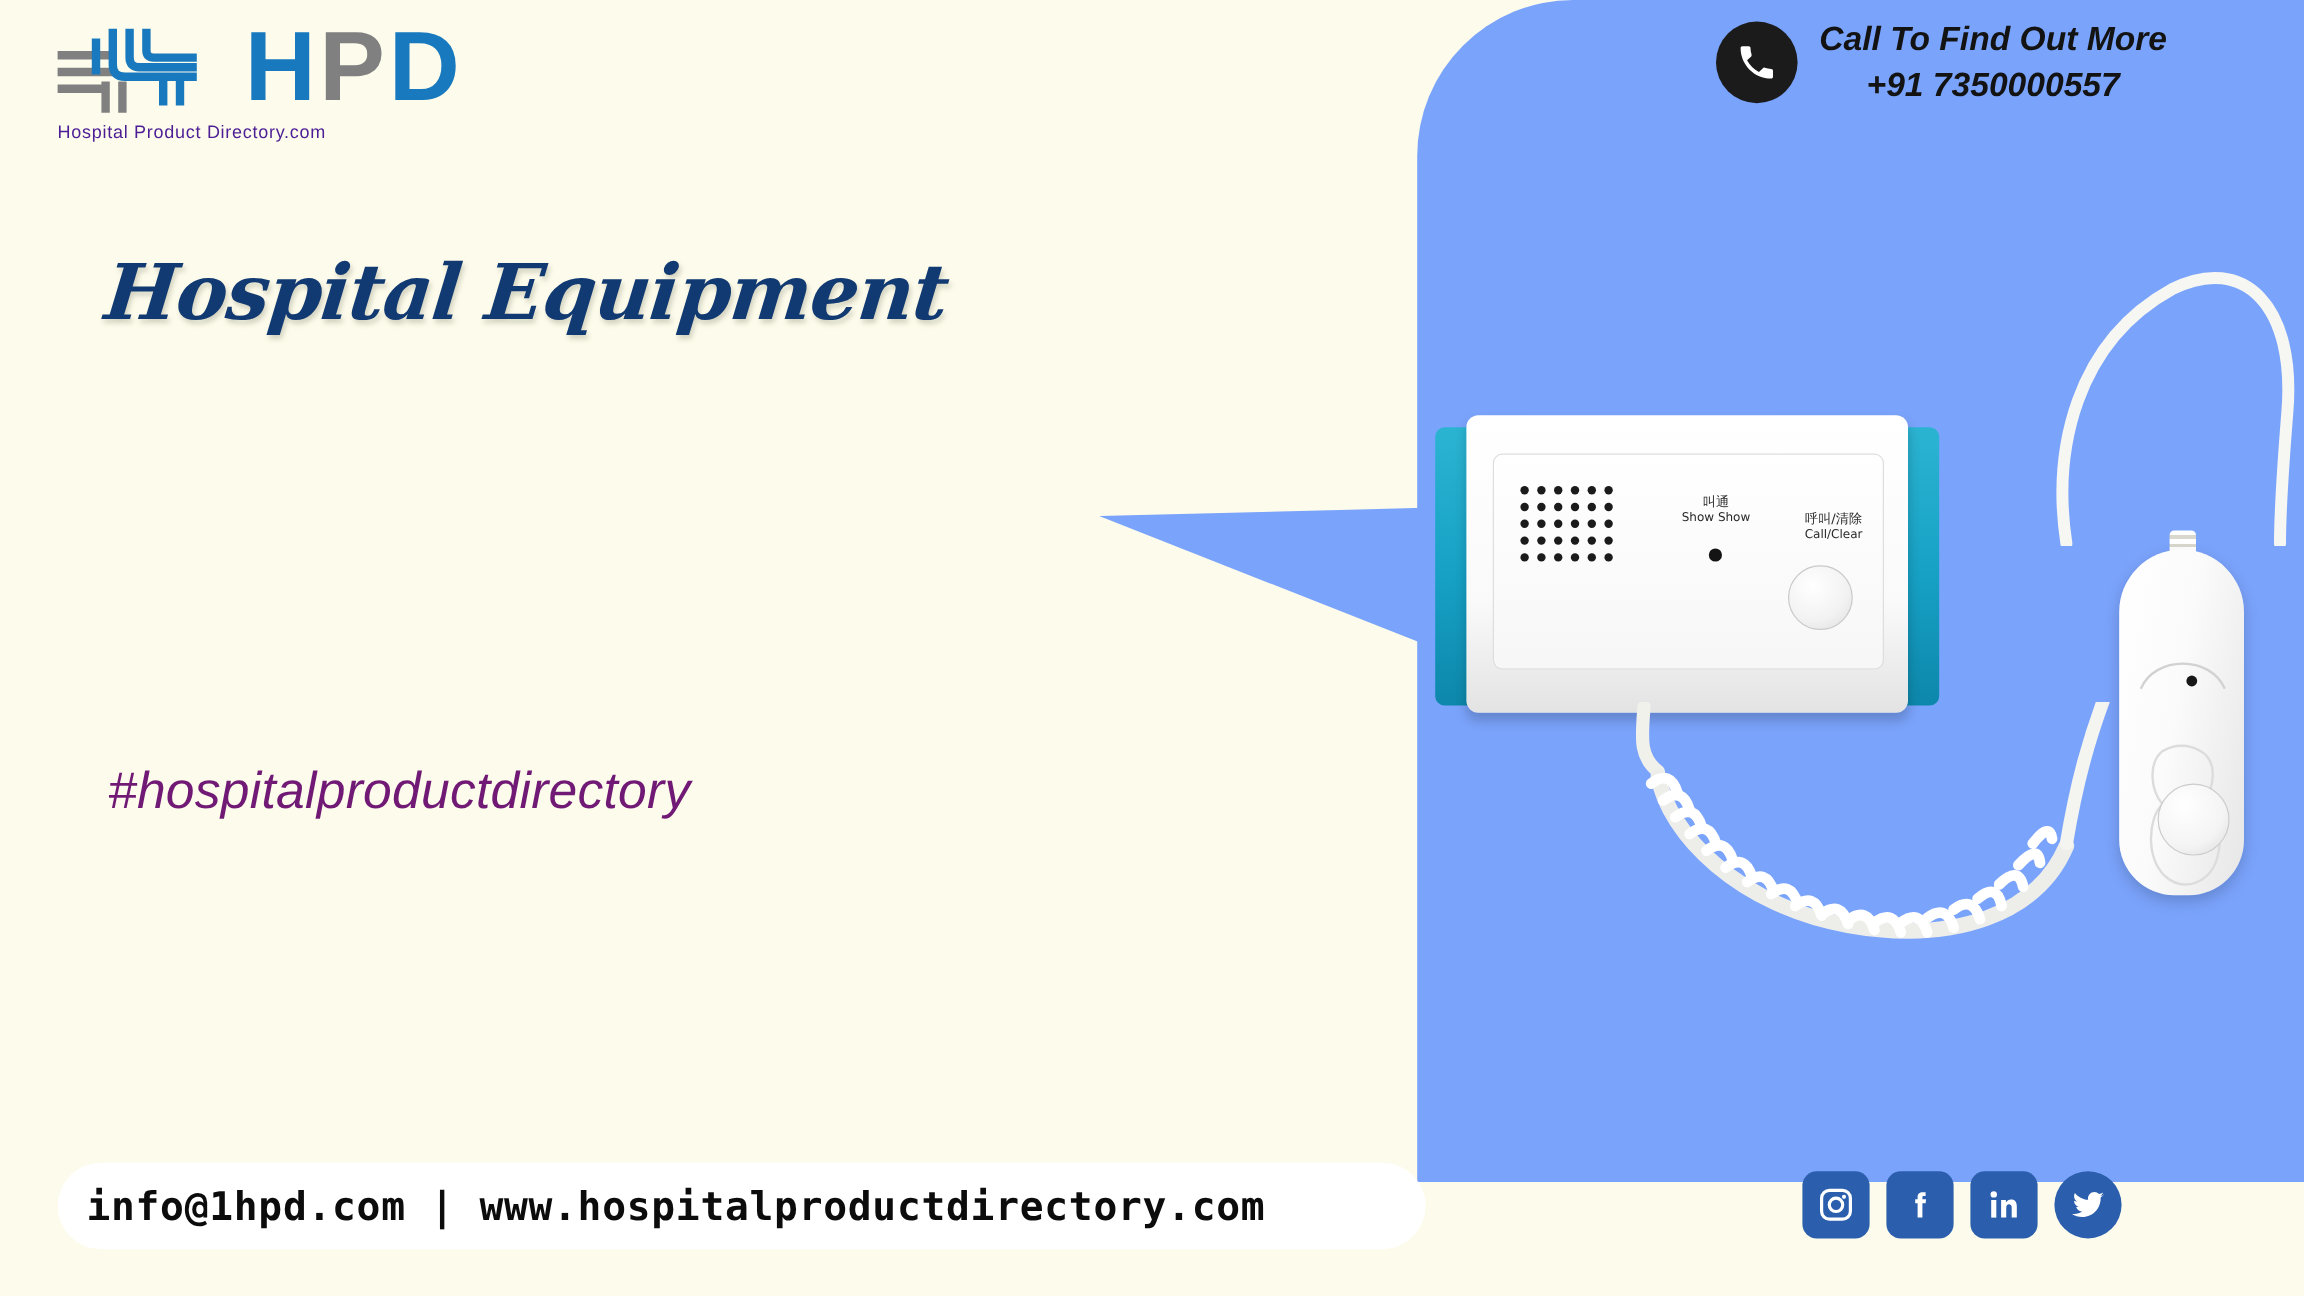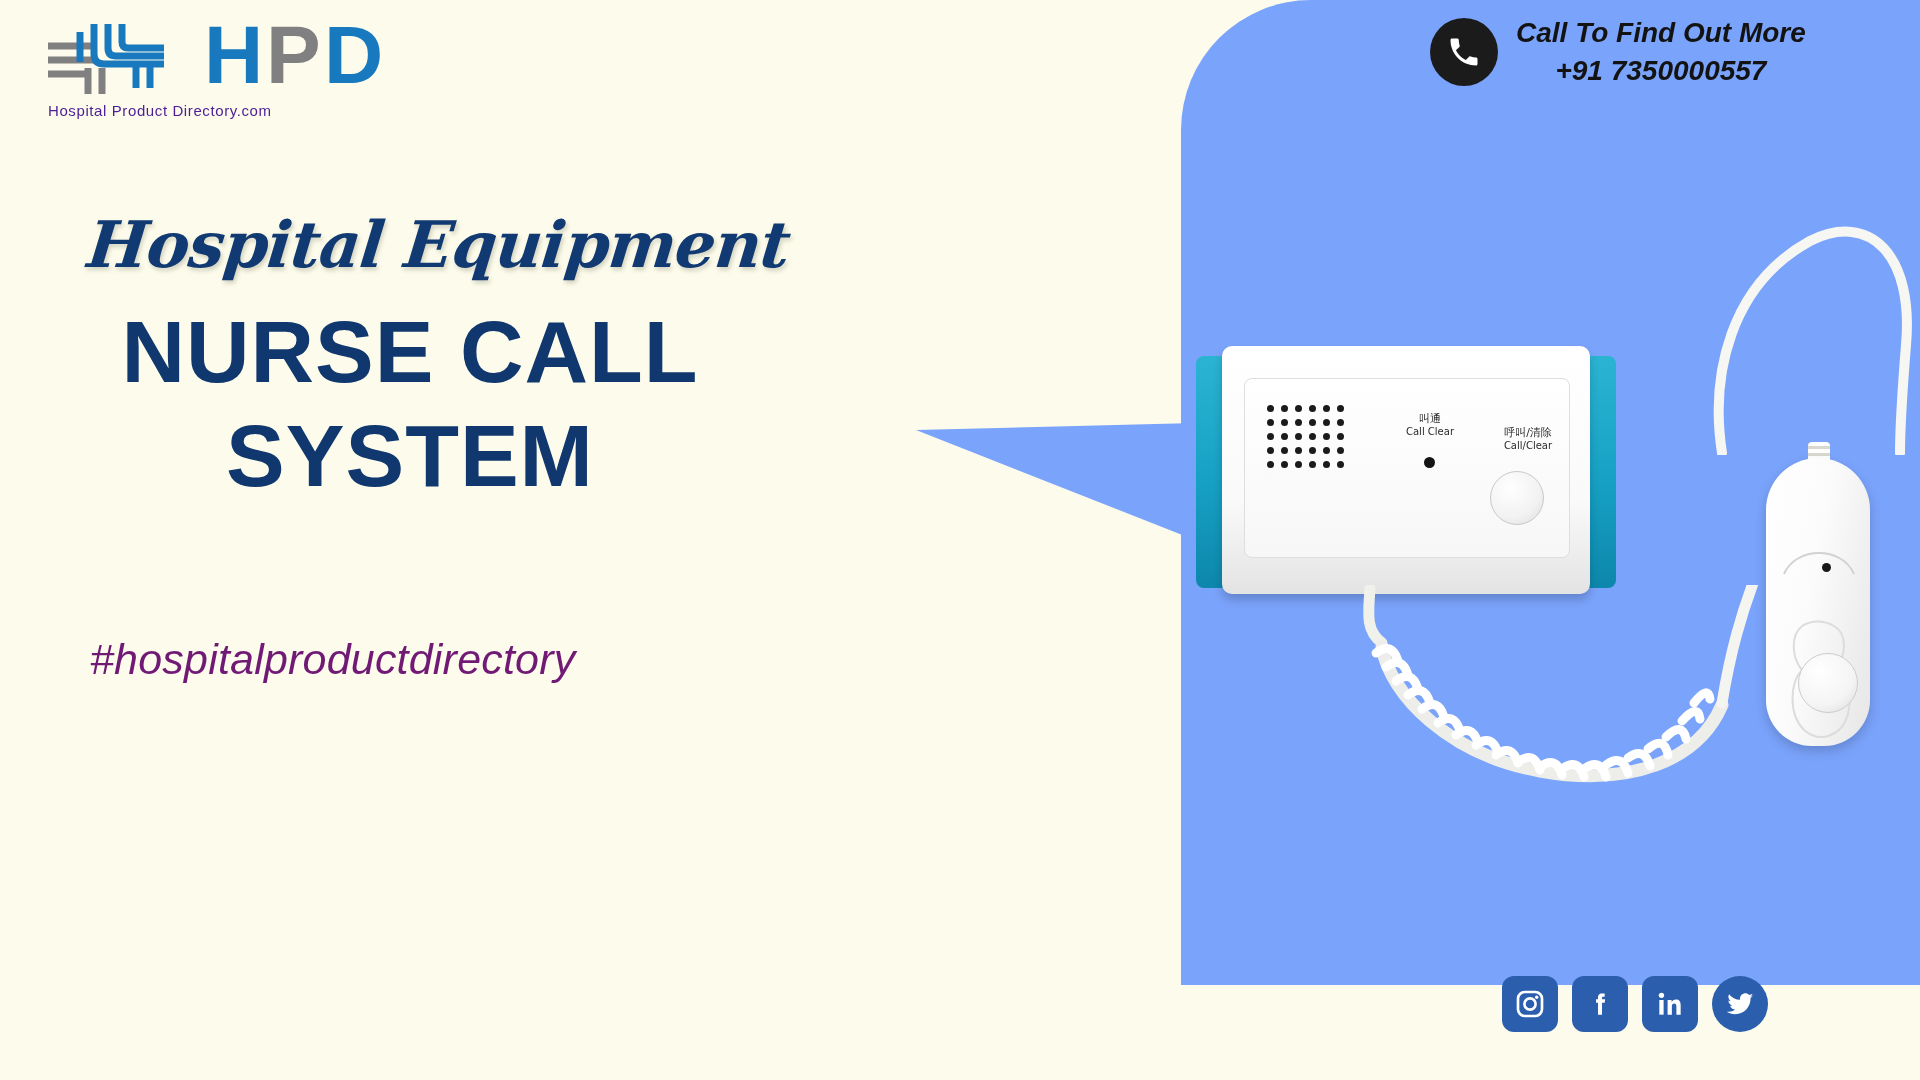--- a/index.html
+++ b/index.html
@@ -329,24 +329,20 @@
         <text x="0" y="63" font-family="Liberation Sans, sans-serif" font-size="82" font-weight="bold" fill="#1879BF">H</text>
         <text x="62" y="63" font-family="Liberation Sans, sans-serif" font-size="82" font-weight="bold" fill="#808080">P</text>
         <text x="120" y="63" font-family="Liberation Sans, sans-serif" font-size="82" font-weight="bold" fill="#1879BF">D</text>
       </svg>
     </div>
     <div class="logo-sub">Hospital Product Directory.com</div>
   </div>
 
   <div class="script-title">Hospital Equipment</div>
 
-  <div class="main-title">
-    <span class="ln">NURSE CALL</span>
-    <span class="ln">SYSTEM</span>
-  </div>
 
   <div class="hashtag">#hospitalproductdirectory</div>
 
   <div class="call-block">
     <div class="call-badge">
       <svg width="36" height="36" viewBox="0 0 24 24">
         <path fill="#ffffff" d="M6.6 10.8c1.4 2.8 3.8 5.1 6.6 6.6l2.2-2.2c.3-.3.7-.4 1-.2 1.2.4 2.4.6 3.6.6.6 0 1 .4 1 1V20c0 .6-.4 1-1 1C10.6 21 3 13.4 3 4c0-.6.4-1 1-1h3.5c.6 0 1 .4 1 1 0 1.3.2 2.5.6 3.6.1.4 0 .8-.2 1.1l-2.3 2.1z"></path>
       </svg>
     </div>
     <div class="call-text">
@@ -389,21 +385,21 @@
           <i></i>
             <i></i>
             <i></i>
             <i></i>
             <i></i>
             <i></i>
         </div>
 
         <div class="lbl lbl-call">
           <span class="cn">叫通</span>
-          <span class="en">Call Clear</span>
+          <span class="en">Show Show</span>
         </div>
         <div class="led"></div>
 
         <div class="lbl lbl-clear">
           <span class="cn">呼叫/清除</span>
           <span class="en">Call/Clear</span>
         </div>
         <div class="big-btn"></div>
 
       </div>
@@ -450,20 +446,23 @@
         <path d="M2,30 C14,2 60,2 72,30" stroke="#d2d2d2" stroke-width="2" fill="none"></path>
       </svg>
       <div class="pend-led"></div>
       <svg style="position:absolute;left:14px;top:160px;width:78px;height:128px;" viewBox="0 0 78 128">
         <path d="M22,8 C10,18 12,40 22,52 C10,64 8,96 24,112 C40,126 62,118 68,96 C74,72 64,56 56,50 C66,38 68,16 54,8 C44,2 32,2 22,8Z" fill="none" stroke="#dcdcdc" stroke-width="2"></path>
       </svg>
       <div class="pend-btn"></div>
     </div>
   </div>
 
+  <div class="footer-pill">
+    <div class="footer-text">info@1hpd.com | www.hospitalproductdirectory.com</div>
+  </div>
 
   <div class="social-row">
     <div class="social-btn">
       <svg width="32" height="32" viewBox="0 0 24 24">
         <rect x="3" y="3" width="18" height="18" rx="5" fill="none" stroke="#fff" stroke-width="2"></rect>
         <circle cx="12" cy="12" r="4.2" fill="none" stroke="#fff" stroke-width="2"></circle>
         <circle cx="17" cy="7" r="1.3" fill="#fff"></circle>
       </svg>
     </div>
     <div class="social-btn">

